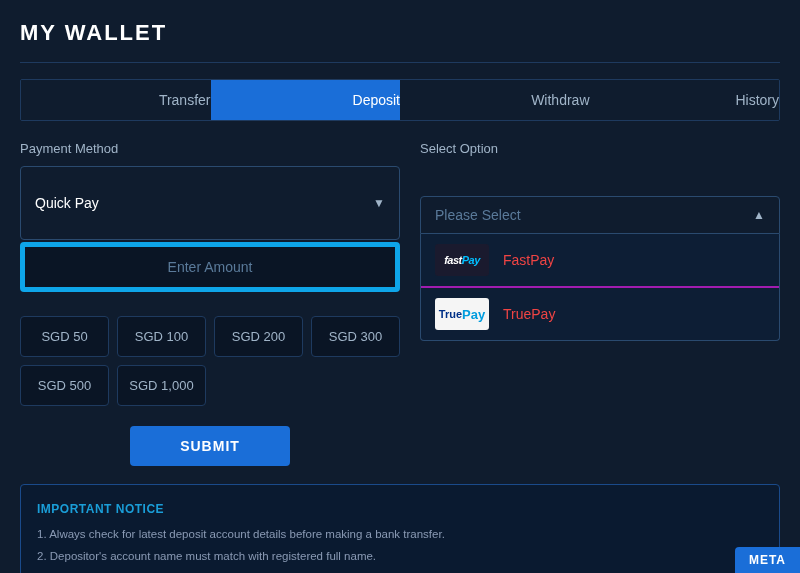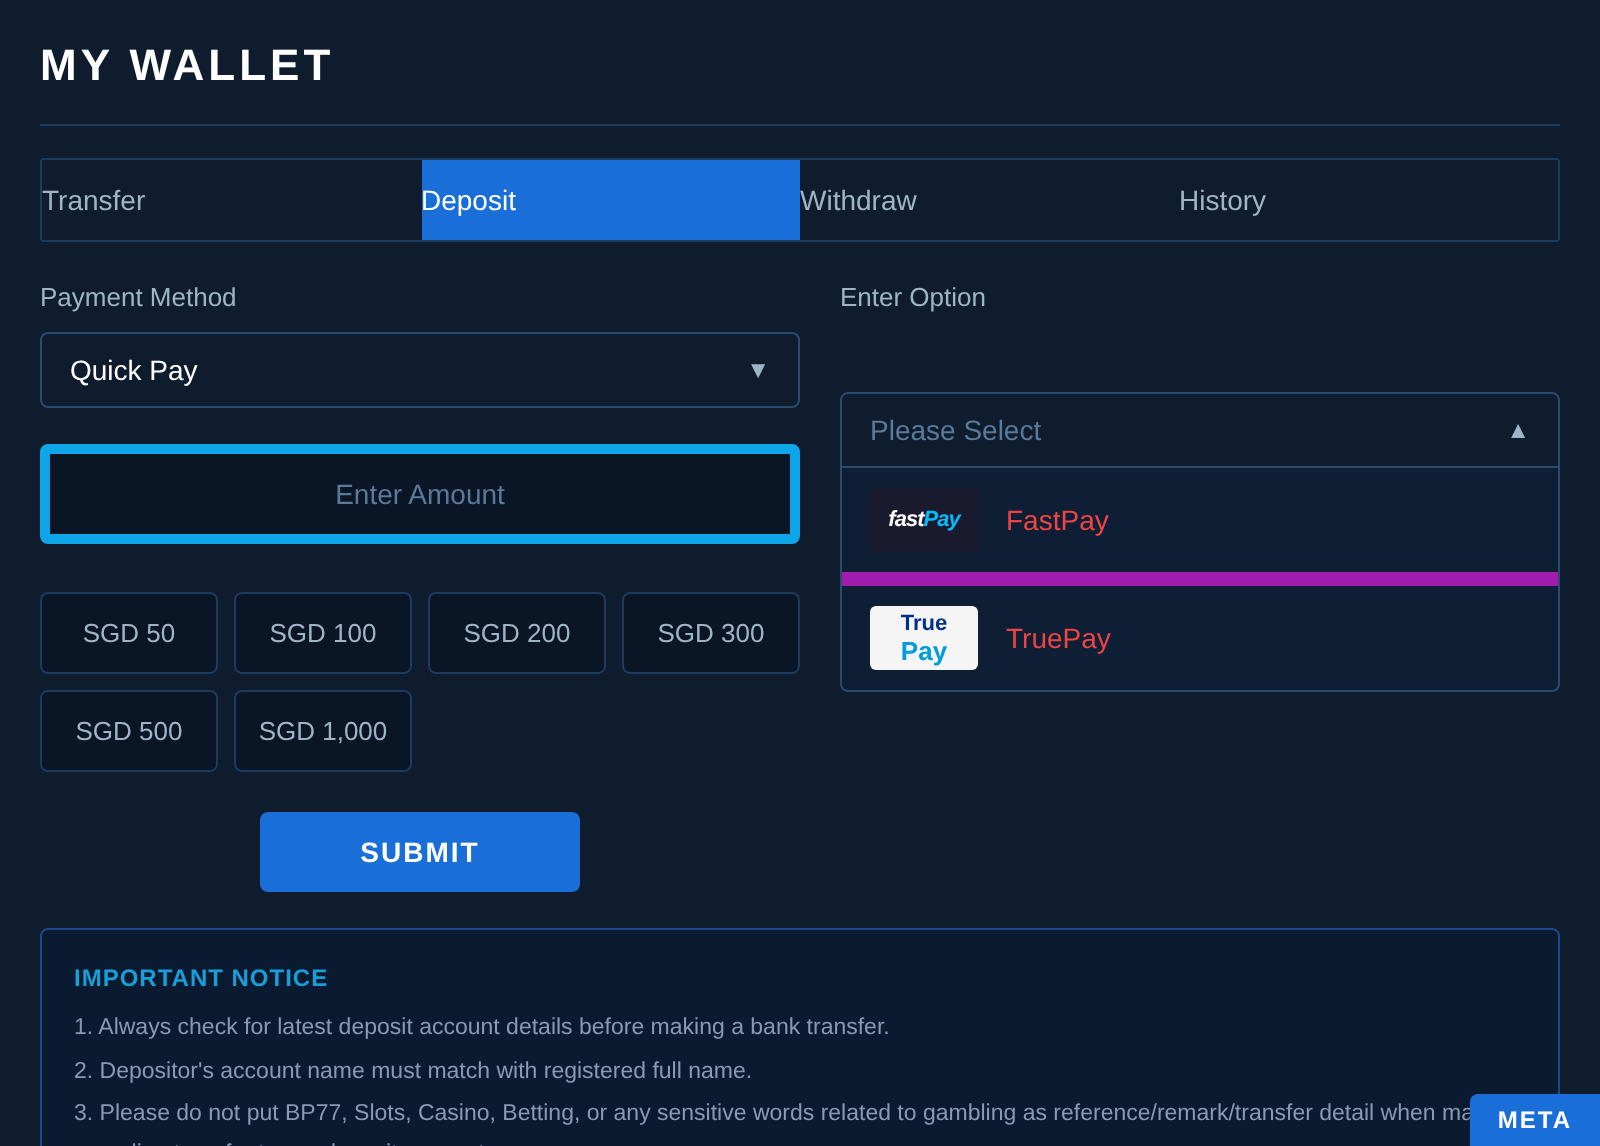--- a/index.html
+++ b/index.html
@@ -29,21 +29,21 @@
     
     .tabs {
       display: flex;
       border: 1px solid #1e3a5f;
       border-radius: 2px;
       overflow: hidden;
       margin-bottom: 20px;
     }
     .tab {
       flex: 1;
-      text-align: left;
+      text-align: right;
       padding: 12px 0;
       cursor: pointer;
       font-size: 14px;
       font-weight: 500;
       color: #a0b4c8;
       background: #0f1c2e;
       border: none;
       transition: background 0.2s;
     }
     .tab.active {
@@ -66,28 +66,28 @@
       font-size: 13px;
       color: #a0b4c8;
       margin-bottom: 10px;
     }
     
     .dropdown {
       width: 100%;
       background: #0f1c2e;
       border: 1px solid #2a4a6f;
       border-radius: 4px;
-      padding: 10px 14px;
+      padding: 28px 14px;
       color: #ffffff;
       font-size: 14px;
       display: flex;
       justify-content: space-between;
       align-items: center;
       cursor: pointer;
-      margin-bottom: 18px;
+      margin-bottom: 2px;
     }
     .dropdown .chevron {
       color: #a0b4c8;
       font-size: 12px;
     }
     
     .amount-section {
       margin-bottom: 14px;
     }
     .amount-input {
@@ -200,21 +200,21 @@
       border: 1px solid #2a4a6f;
       border-top: none;
       border-radius: 0 0 4px 4px;
       overflow: hidden;
     }
     .select-option-item {
       display: flex;
       align-items: center;
       padding: 10px 14px;
       cursor: pointer;
-      border-bottom: 7px solid #a21caf;
+      border-bottom: 2px solid #a21caf;
       transition: background 0.2s;
     }
     .select-option-item:last-child {
       border-bottom: none;
     }
     .option-logo {
       width: 54px;
       height: 32px;
       margin-right: 14px;
       display: flex;
@@ -248,21 +248,20 @@
     .truepay-logo {
       background: #f5f5f5;
       font-size: 10px;
       font-weight: bold;
       display: flex;
       align-items: center;
       justify-content: center;
       width: 54px;
       height: 32px;
       border-radius: 3px;
-      flex-direction: column;
     }
     .truepay-logo .true-text {
       color: #003087;
       font-size: 11px;
       font-weight: bold;
     }
     .truepay-logo .pay-text {
       color: #009cde;
       font-size: 13px;
       font-weight: bold;
@@ -321,21 +320,21 @@
         <button class="amount-btn">SGD 500</button>
         <button class="amount-btn">SGD 1,000</button>
       </div>
 
       <div class="submit-row">
         <button class="submit-btn">SUBMIT</button>
       </div>
     </div>
 
     <div class="right-panel">
-      <div class="section-label">Enter Option</div>
+      <div class="section-label">Select Option</div>
       <div class="select-option-wrapper">
         <div class="select-dropdown-header">
           <span>Please Select</span>
           <span class="chevron-up">▲</span>
         </div>
         <div class="select-dropdown-list">
 
           <div class="select-option-item">
             <div class="option-logo fastpay-logo">
               <span class="fast">fast</span>

